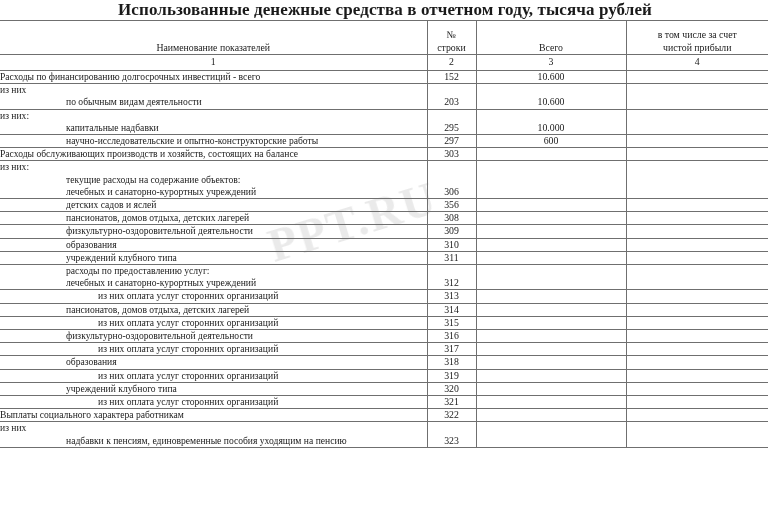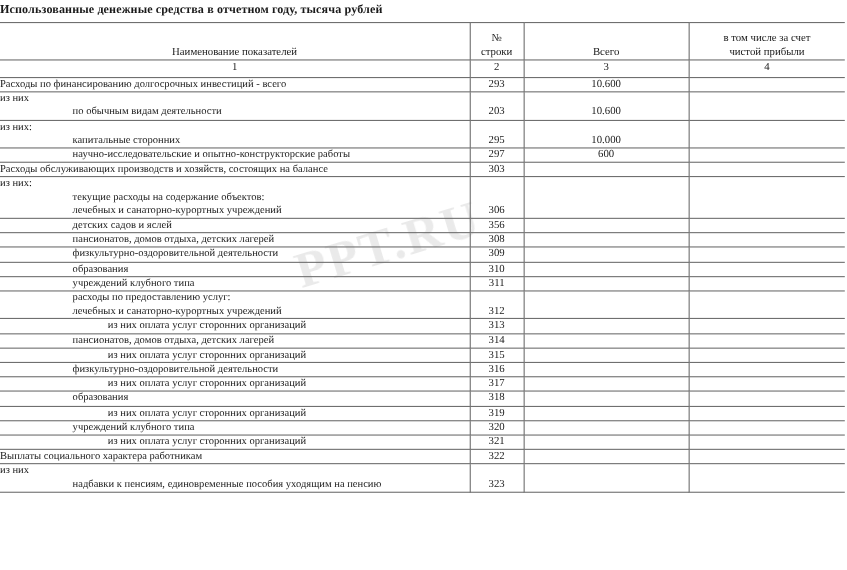--- a/index.html
+++ b/index.html
@@ -39,23 +39,23 @@
     white-space: nowrap;
     filter: blur(0.6px);
     pointer-events: none;
     z-index: 0;
   }
 
   
   #title {
     position: relative;
     z-index: 2;
-    text-align: left;
+    text-align: center;
     font-weight: bold;
-    font-size: 11px;
+    font-size: 17px;
     line-height: 13px;
     padding-top: 3px;
     padding-bottom: 4px;
     letter-spacing: 0.1px;
   }
 
   
   table.grid {
     position: relative;
     z-index: 2;
@@ -166,37 +166,37 @@
         <td>2</td>
         <td>3</td>
         <td>4</td>
       </tr>
     </thead>
     <tbody id="tbody">
         <tr>
           <td class="name">
             <span class="line lvl0">Расходы по финансированию долгосрочных инвестиций - всего</span>
           </td>
-          <td class="num">293</td>
+          <td class="num">152</td>
           <td class="tot">10.600</td>
           <td class="net"></td>
         </tr>
         <tr>
           <td class="name">
             <span class="line ctr">из них</span>
             <span class="line lvl1">по обычным видам деятельности</span>
           </td>
           <td class="num">203</td>
           <td class="tot">10.600</td>
           <td class="net"></td>
         </tr>
         <tr>
           <td class="name">
             <span class="line ctr">из них:</span>
-            <span class="line lvl1">капитальные сторонних</span>
+            <span class="line lvl1">капитальные надбавки</span>
           </td>
           <td class="num">295</td>
           <td class="tot">10.000</td>
           <td class="net"></td>
         </tr>
         <tr>
           <td class="name">
             <span class="line lvl1">научно-исследовательские и опытно-конструкторские работы</span>
           </td>
           <td class="num">297</td>

